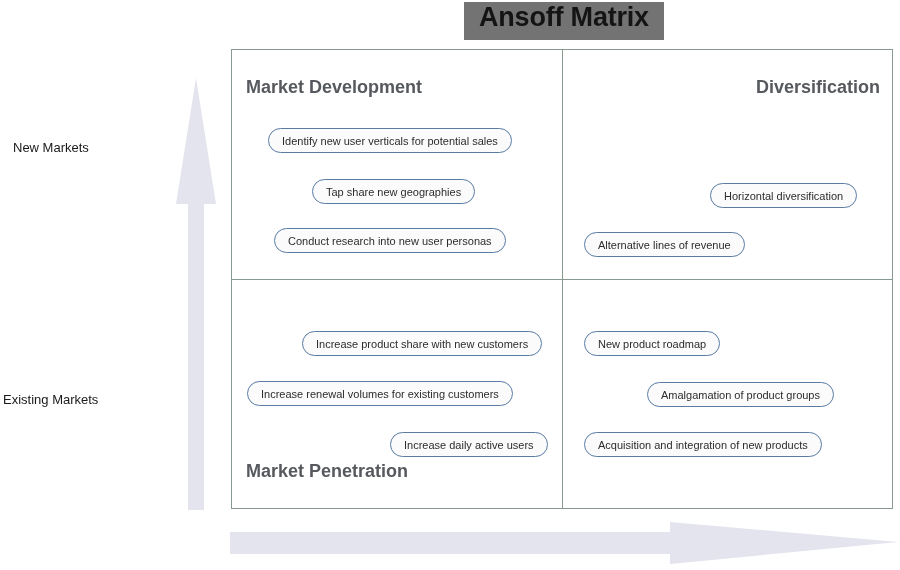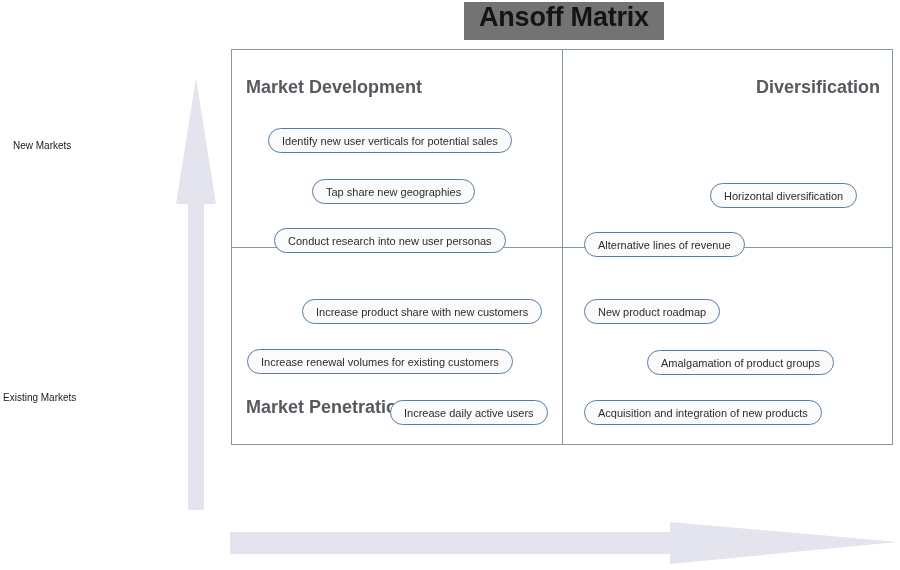--- a/index.html
+++ b/index.html
@@ -30,21 +30,21 @@
     font-size: 27px;
     font-weight: bold;
     color: #141414;
     letter-spacing: -0.2px;
     white-space: nowrap;
   }
 
   
   .axis-label {
     position: absolute;
-    font-size: 10px;
+    font-size: 13px;
     color: #1a1a1a;
     white-space: nowrap;
   }
   #label-new-markets { left: 13px; top: 140px; }
   #label-existing-markets { left: 3px; top: 392px; }
 
   
   #arrow-vertical {
     position: absolute;
     left: 172px;
@@ -60,21 +60,21 @@
     height: 48px;
   }
   .arrow-shape { fill: #e4e4ee; }
 
   
   #matrix {
     position: absolute;
     left: 231px;
     top: 49px;
     width: 662px;
-    height: 396px;
+    height: 460px;
     border: 1.3px solid #869a90;
     box-sizing: border-box;
   }
   #divider-vertical {
     position: absolute;
     left: 50%;
     top: 0;
     width: 1.3px;
     height: 100%;
     background: #869a90;

